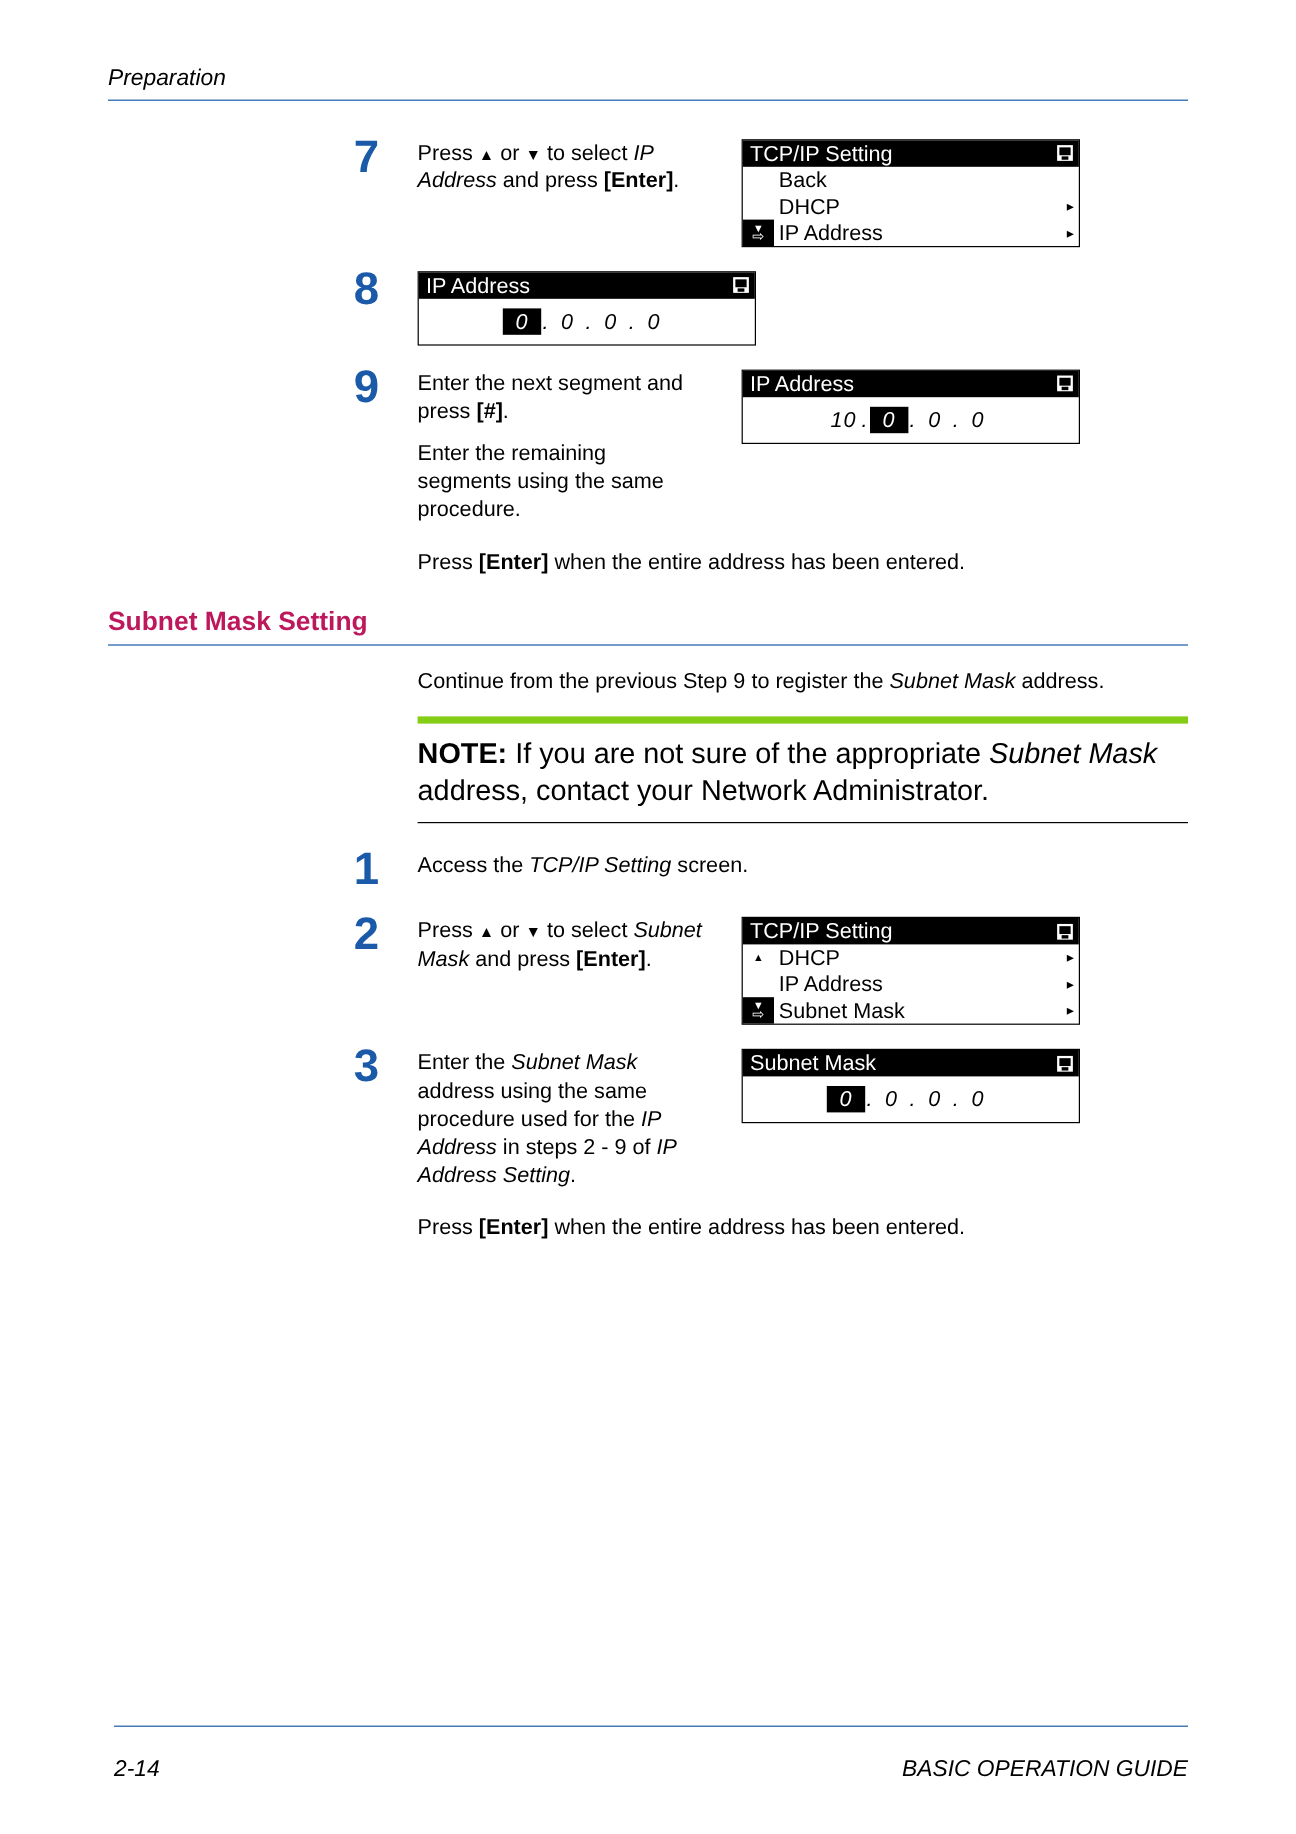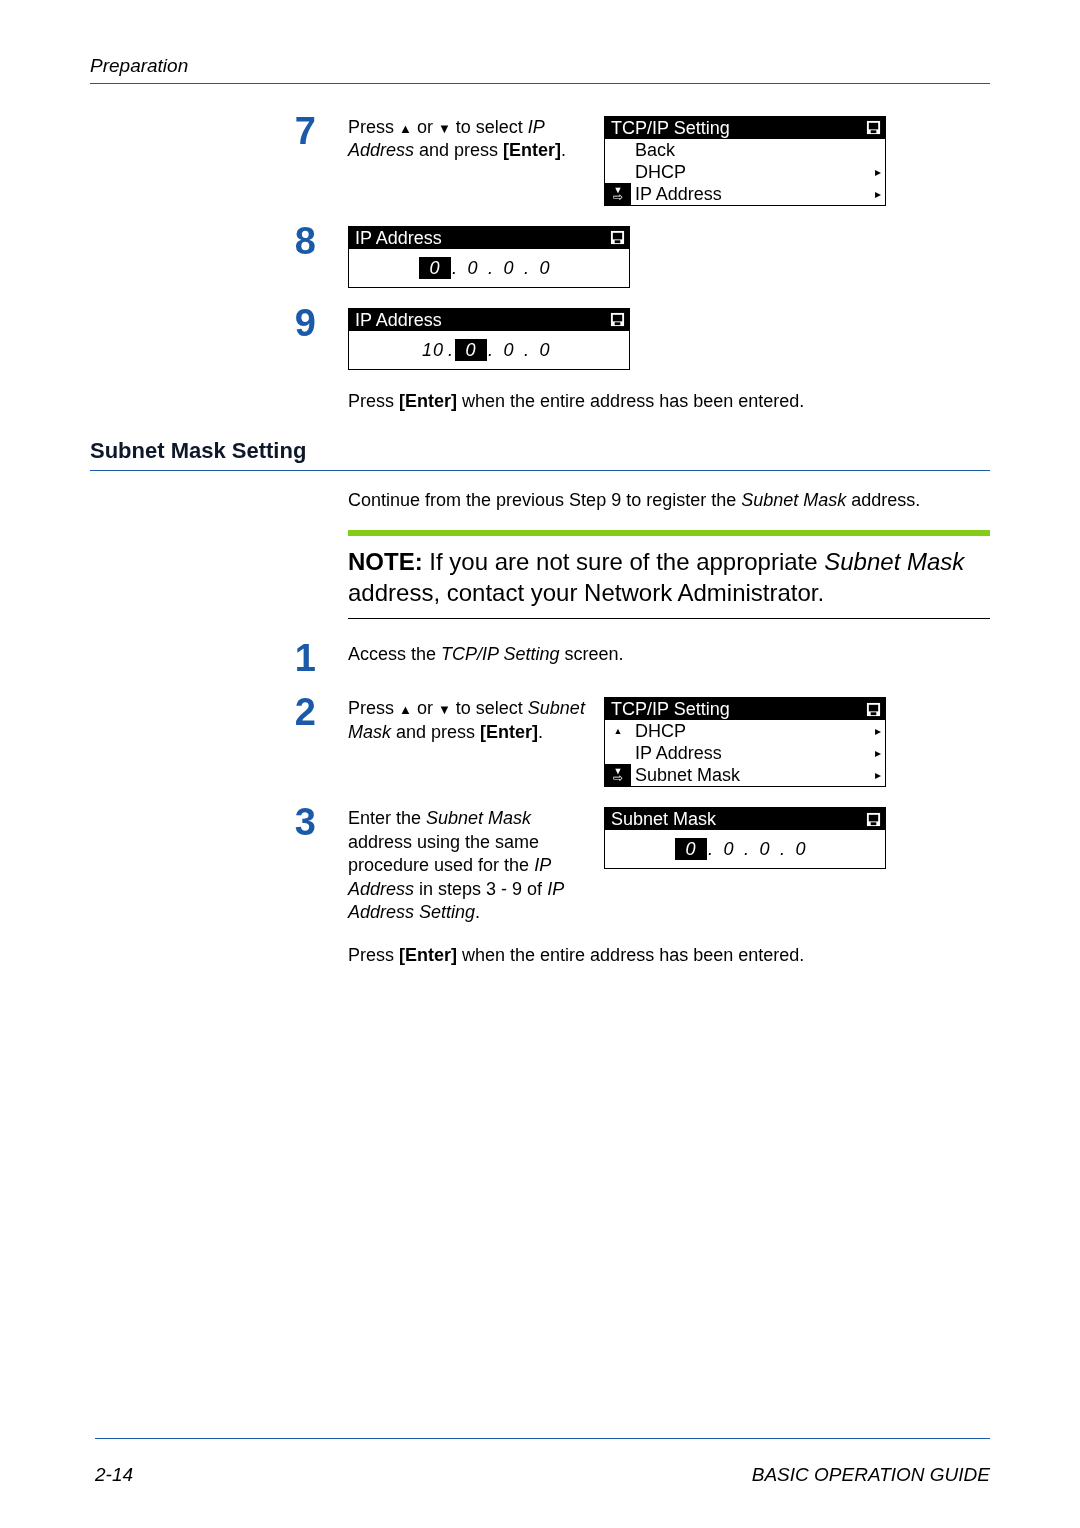--- a/index.html
+++ b/index.html
@@ -55,35 +55,35 @@
     color: #1a5aa8;
     width: 26px;
     flex-shrink: 0;
     text-align: right;
     line-height: 1;
     margin-top: -4px;
   }
   .step-body {
     flex: 1;
     display: flex;
-    gap: 16px;
+    gap: 30px;
     align-items: flex-start;
   }
   .step-text {
     flex: 0 0 240px;
     font-size: 18px;
   }
   .step-text.wide {
     flex: 1;
   }
   .step-panel {
     flex: 1;
   }
   .section-title {
-    color: #0f172a;
+    color: #be185d;
     font-weight: bold;
     font-size: 22px;
     border-bottom: 1px solid #1a5aa8;
     padding-bottom: 4px;
     margin: 24px 0 18px 0;
     margin-left: 0;
   }
   .intro-indent {
     margin-left: 258px;
     font-size: 18px;
@@ -260,20 +260,25 @@
           </div>
           <div class="lcd-ip" id="panel-s8"><span class="seg sel">0</span><span class="dot">.</span><span class="seg">0</span><span class="dot">.</span><span class="seg">0</span><span class="dot">.</span><span class="seg">0</span></div>
         </div>
       </div>
     </div>
   </div>
 
   <div class="step" style="margin-left:200px;">
     <div class="step-num">9</div>
     <div class="step-body">
+      <div class="step-text">
+        <span>Enter the next segment and press </span><span class="bold">[#]</span><span>.</span>
+        <div style="height:12px;"></div>
+        <span>Enter the remaining segments using the same procedure.</span>
+      </div>
       <div class="step-panel">
         <div class="lcd">
           <div class="lcd-title">
             <span class="lcd-title-left">IP Address</span>
             <span class="lock-icon">
                 <svg viewBox="0 0 16 16">
                   <rect x="1" y="1" width="14" height="14" fill="#fff"></rect>
                   <rect x="3" y="3" width="10" height="7" fill="#000"></rect>
                   <rect x="5" y="11" width="6" height="3" fill="#000"></rect>
                 </svg>
@@ -350,21 +355,21 @@
             </div>
         </div>
       </div>
     </div>
   </div>
 
   <div class="step" style="margin-left:200px;">
     <div class="step-num">3</div>
     <div class="step-body">
       <div class="step-text">
-        <span>Enter the </span><span class="ital">Subnet Mask</span><span> address using the same procedure used for the </span><span class="ital">IP Address</span><span> in steps 3 - 9 of </span><span class="ital">IP Address Setting</span><span>.</span>
+        <span>Enter the </span><span class="ital">Subnet Mask</span><span> address using the same procedure used for the </span><span class="ital">IP Address</span><span> in steps 2 - 9 of </span><span class="ital">IP Address Setting</span><span>.</span>
       </div>
       <div class="step-panel">
         <div class="lcd">
           <div class="lcd-title">
             <span class="lcd-title-left">Subnet Mask</span>
             <span class="lock-icon">
                 <svg viewBox="0 0 16 16">
                   <rect x="1" y="1" width="14" height="14" fill="#fff"></rect>
                   <rect x="3" y="3" width="10" height="7" fill="#000"></rect>
                   <rect x="5" y="11" width="6" height="3" fill="#000"></rect>

